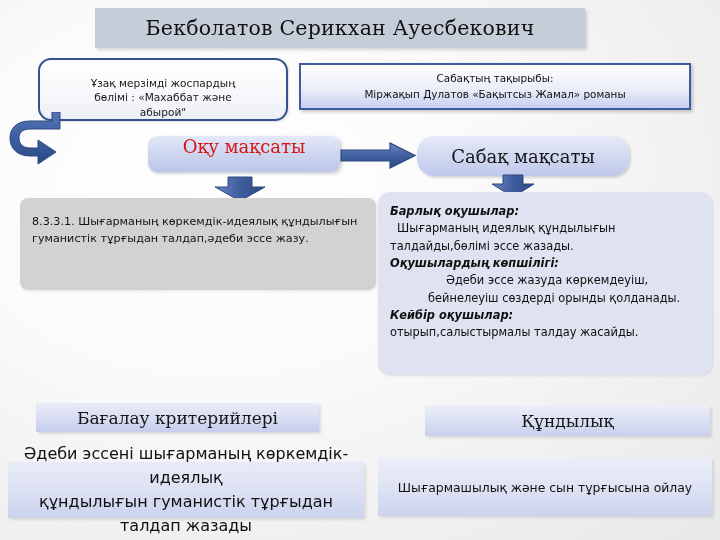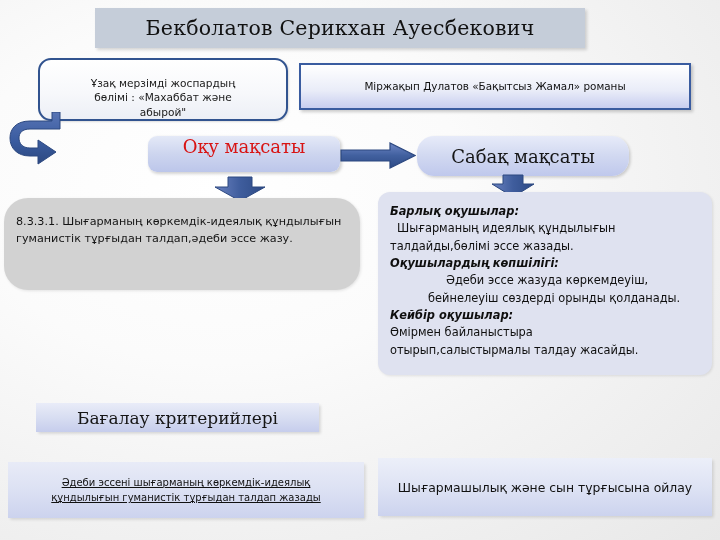--- a/index.html
+++ b/index.html
@@ -138,23 +138,23 @@
   }
   .down-arrow-right {
     position: absolute;
     left: 490px; top: 174px;
     width: 46px; height: 24px;
   }
 
   
   .objective-box {
     position: absolute;
-    left: 4px; top: 198px;
+    left: 20px; top: 198px;
     width: 356px; height: 92px;
-    border-radius: 24px;
+    border-radius: 8px;
     background: #d2d2d2;
     display: flex;
     align-items: flex-start;
     box-shadow: 1px 1px 3px rgba(0,0,0,0.10);
   }
   .objective-box .obj-text {
     font-size: 11.2px;
     color: #141414;
     line-height: 1.5;
     padding: 16px 14px 0 12px;
@@ -218,26 +218,25 @@
   
   .crit-body {
     position: absolute;
     left: 8px; top: 462px;
     width: 356px; height: 56px;
     background: linear-gradient(180deg, #e8ebf7 0%, #dce1f3 50%, #ccd3ee 100%);
     display: flex; align-items: center; justify-content: center;
     box-shadow: 1.5px 1.5px 3px rgba(0,0,0,0.13);
   }
   .crit-body .body-text {
-    font-size: 10px;
+    font-size: 16px;
     color: #111111;
     text-align: center;
     line-height: 1.5;
     padding: 0 6px;
-    text-decoration: underline;
   }
   .value-body {
     position: absolute;
     left: 378px; top: 458px;
     width: 334px; height: 58px;
     background: linear-gradient(180deg, #eceff9 0%, #dee3f4 50%, #ccd3ee 100%);
     display: flex; align-items: center; justify-content: center;
     box-shadow: 1.5px 1.5px 3px rgba(0,0,0,0.13);
   }
   .value-body .body-text {
@@ -258,20 +257,21 @@
 
   <div class="plan-box">
     <div class="plan-text">
       <div>Ұзақ мерзімді жоспардың</div>
       <div>бөлімі : «Махаббат және</div>
       <div>абырой"</div>
     </div>
   </div>
 
   <div class="topic-box">
+    <span class="topic-line">Сабақтың тақырыбы:</span>
     <span class="topic-line">Міржақып Дулатов «Бақытсыз Жамал» романы</span>
   </div>
 
   <svg class="uturn-arrow" viewBox="0 0 68 62">
     <defs>
       <linearGradient id="utg" x1="0" y1="0" x2="0" y2="1">
         <stop offset="0%" stop-color="#5874b4"></stop>
         <stop offset="55%" stop-color="#3a5ca0"></stop>
         <stop offset="100%" stop-color="#2c4880"></stop>
       </linearGradient>
@@ -325,28 +325,30 @@
   </div>
 
   <div class="diff-box">
     <div class="dl it">Барлық оқушылар:</div>
     <div class="dl ind1"> Шығарманың идеялық құндылығын</div>
     <div class="dl">талдайды,бөлімі эссе жазады.</div>
     <div class="dl it">Оқушылардың көпшілігі:</div>
     <div class="dl ind2">Әдеби эссе жазуда көркемдеуіш,</div>
     <div class="dl ind3">бейнелеуіш сөздерді орынды қолданады.</div>
     <div class="dl it">Кейбір оқушылар:</div>
-    <div class="dl">Өмірмен байланыстыра</div>
     <div class="dl">отырып,салыстырмалы талдау жасайды.</div>
   </div>
 
   <div class="crit-header">
     <span class="hdr-text">Бағалау критерийлері</span>
   </div>
 
+  <div class="value-header">
+    <span class="hdr-text">Құндылық</span>
+  </div>
 
   <div class="crit-body">
     <div class="body-text">
       <div>Әдеби эссені шығарманың көркемдік-идеялық</div>
       <div>құндылығын гуманистік тұрғыдан талдап жазады</div>
     </div>
   </div>
 
   <div class="value-body">
     <span class="body-text">Шығармашылық және сын тұрғысына ойлау</span>

